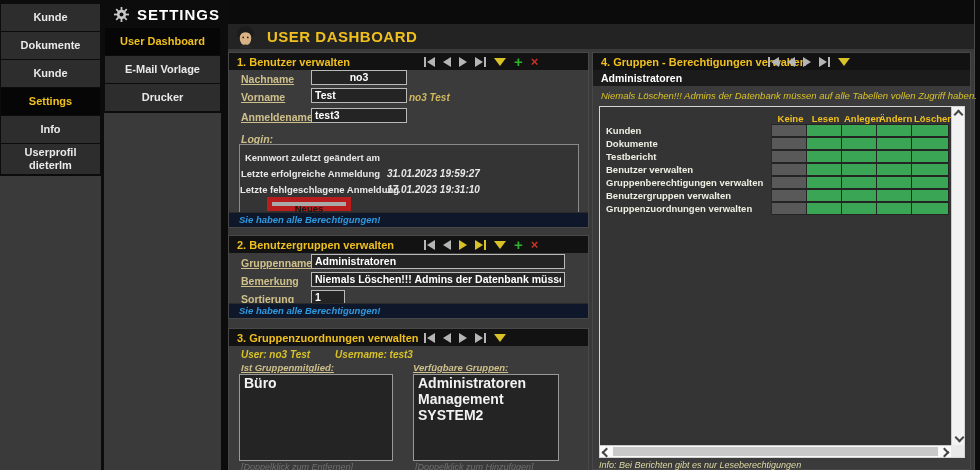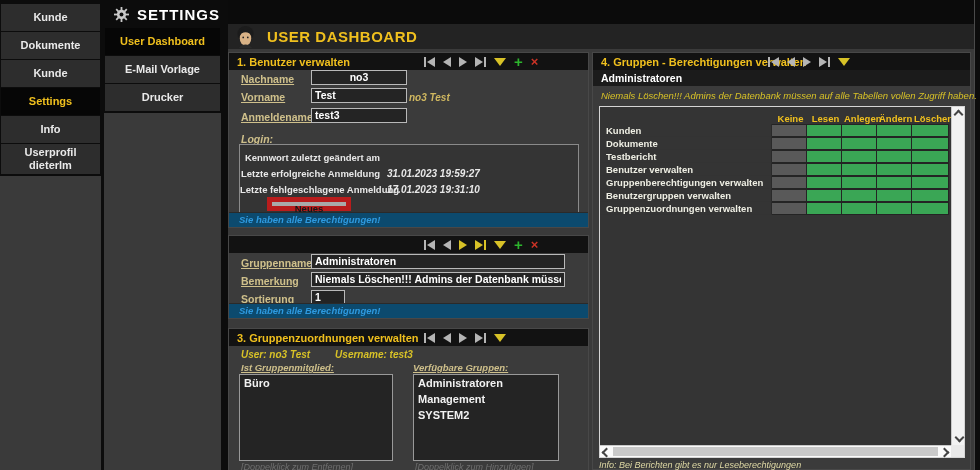--- a/index.html
+++ b/index.html
@@ -54,29 +54,29 @@
   .lab.it{font-style:italic;}
   .inp{position:absolute;background:#242424;border:1px solid #b9b9b9;color:#fff;font-size:10.5px;
     font-weight:bold;padding:0 3px;height:13px;line-height:13px;font-family:"Liberation Sans",sans-serif;
     white-space:nowrap;overflow:hidden;}
   .hint-name{position:absolute;color:#d0b860;font-size:10px;font-weight:bold;font-style:italic;}
   .loginbox{position:absolute;left:10px;top:91px;width:338px;height:68px;background:#343434;border:1px solid #8a8a8a;}
   .lrow-lab{position:absolute;width:140px;text-align:right;color:#e8e8e8;font-size:9.5px;font-weight:bold;white-space:nowrap;}
   .lrow-val{position:absolute;left:147px;color:#e8e8e8;font-size:10px;font-weight:bold;font-style:italic;white-space:nowrap;}
   .btn{position:absolute;left:27px;top:52px;width:84px;height:14px;background:#a9a9a9;border:5px solid #b91c1c;
     color:#161616;font-size:9.5px;font-weight:bold;text-align:center;line-height:14px;box-sizing:border-box;}
-  .status{position:absolute;left:0;right:0;bottom:0;height:14px;background:#0c4a6e;border-top:1px solid #2a2a2a;
+  .status{position:absolute;left:0;right:0;bottom:0;height:14px;background:#0f172a;border-top:1px solid #2a2a2a;
     color:#2e9ae0;font-size:9.5px;font-weight:bold;font-style:italic;line-height:14px;padding-left:10px;}
 
   
   .userline{position:absolute;left:12px;top:20px;color:#d8c227;font-size:10px;font-weight:bold;font-style:italic;display:flex;gap:25px;white-space:nowrap;}
   .listbox{position:absolute;background:#242424;border:1px solid #999;overflow:hidden;}
   #member-lb{left:10px;top:45px;width:152px;height:85px;}
   #avail-lb{left:184px;top:45px;width:144px;height:85px;}
-  .lb-item{color:#f2f2f2;font-size:11px;font-weight:bold;padding:1px 4px;line-height:14px;}
+  .lb-item{color:#f2f2f2;font-size:14px;font-weight:bold;padding:1px 4px;line-height:14px;}
   .dbl-hint{position:absolute;top:133px;color:#6e6e6e;font-size:9px;font-style:italic;white-space:nowrap;}
 
   
   .group-strip{position:absolute;left:0;top:17px;width:100%;height:16px;background:#1b1b1b;color:#fff;
     font-size:10.5px;font-weight:bold;line-height:16px;padding-left:8px;box-sizing:border-box;}
   .note{position:absolute;left:8px;top:37px;color:#d8c227;font-size:9.5px;font-style:italic;white-space:nowrap;}
   .tblock{position:absolute;left:6px;top:53px;width:366px;height:352px;background:#343434;border:1px solid #d5d5d5;box-sizing:border-box;}
   .thead{position:absolute;left:0;top:0;height:17px;display:flex;align-items:flex-end;text-align:center;}
   .th-spacer{width:172px;}
   .th{width:35px;color:#f0c01e;font-size:9.5px;font-weight:bold;white-space:nowrap;padding-left:2px;box-sizing:border-box;}
@@ -199,20 +199,21 @@
         <span class="lrow-val" style="top:23px">31.01.2023 19:59:27</span>
         <span class="lrow-lab" style="top:39px">Letzte fehlgeschlagene Anmeldung</span>
         <span class="lrow-val" style="top:39px">17.01.2023 19:31:10</span>
         <div class="btn">Neues Kennwort</div>
       </div>
       <div class="status">Sie haben alle Berechtigungen!</div>
     </div>
 
     <div class="panel" id="s2">
       <div class="sec-head">
+        <span>2. Benutzergruppen verwalten</span>
         <span class="nav">
           <span class="navbtn gray">
               <span class="vbar"></span>
               <span class="tri-l"></span>
             </span>
           <span class="navbtn gray">
               <span class="tri-l"></span>
             </span>
           <span class="navbtn yel">
               <span class="tri-r"></span>

